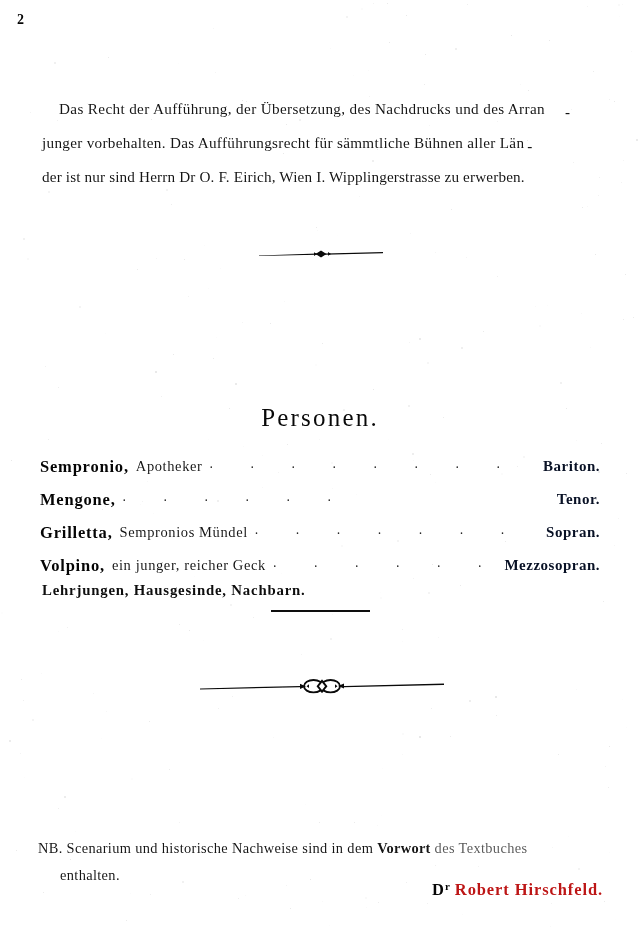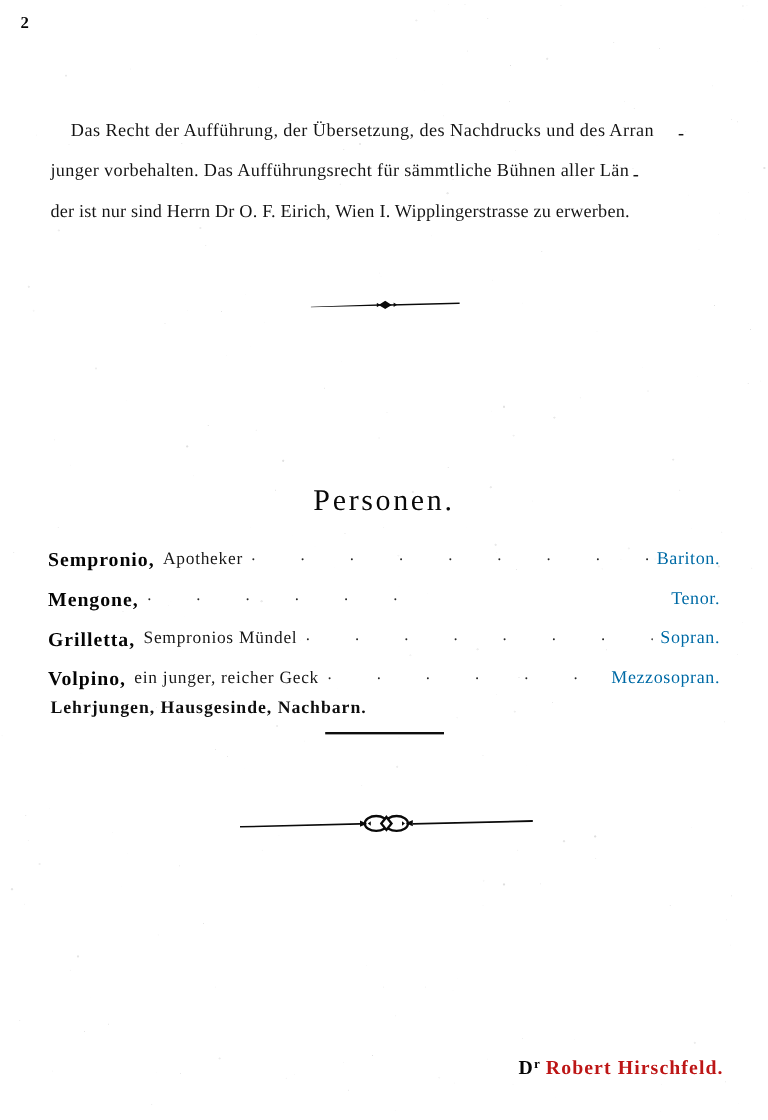--- a/index.html
+++ b/index.html
@@ -130,23 +130,23 @@
     position: absolute;
     left: 0;
     bottom: 2px;
     white-space: nowrap;
     font-size: 14px;
     letter-spacing: 17px;
     color: #2b2b2b;
   }
   .cast-voice {
     font-size: 15px;
-    font-weight: normal;
+    font-weight: bold;
     letter-spacing: 0.5px;
-    color: #0369a1;
+    color: #0f172a;
     text-align: left;
     flex: 0 0 auto;
   }
 
   .cast-extra {
     position: absolute;
     left: 42px;
     top: 582px;
     font-size: 14.8px;
     letter-spacing: 0.8px;
@@ -307,20 +307,24 @@
       <ellipse cx="134.5" cy="14.2" rx="9.5" ry="6.2" fill="none" stroke="#111111" stroke-width="1.9"></ellipse>
 
       <path d="M126 7.2 L131.5 14.2 L126 21.2 L120.5 14.2 Z" fill="#111111"></path>
       <path d="M126 10.4 L129 14.2 L126 18.0 L123 14.2 Z" fill="#ffffff"></path>
 
       <path d="M110.5 14.2 L113 12.3 L113 16.1 Z" fill="#111111"></path>
       <path d="M141.5 14.2 L139 12.3 L139 16.1 Z" fill="#111111"></path>
     </svg>
   </div>
 
+  <div class="footnote">
+    <div class="fline f1"><span>NB. Scenarium und  historische Nachweise sind in dem </span><b>Vorwort</b><span class="faded"> des Textbuches</span></div>
+    <div class="fline f2">enthalten.</div>
+  </div>
 
   <div class="signature"><span>D</span><span class="abbr-r">r</span><span class="faded2"> Robert Hirschfeld.</span></div>
 
   <div id="speckles">
       <span style="left: 356.8px; top: 414.5px; width: 1px; height: 1px; opacity: 0.32;"></span>
       <span style="left: 155.6px; top: 258.2px; width: 1px; height: 1px; opacity: 0.38;"></span>
       <span style="left: 101.5px; top: 509.4px; width: 1px; height: 1px; opacity: 0.56;"></span>
       <span style="left: 469.4px; top: 700px; width: 2px; height: 2px; opacity: 0.54;"></span>
       <span style="left: 203.3px; top: 640.4px; width: 1px; height: 1px; opacity: 0.21;"></span>
       <span style="left: 598.4px; top: 195.1px; width: 1px; height: 1px; opacity: 0.43;"></span>

